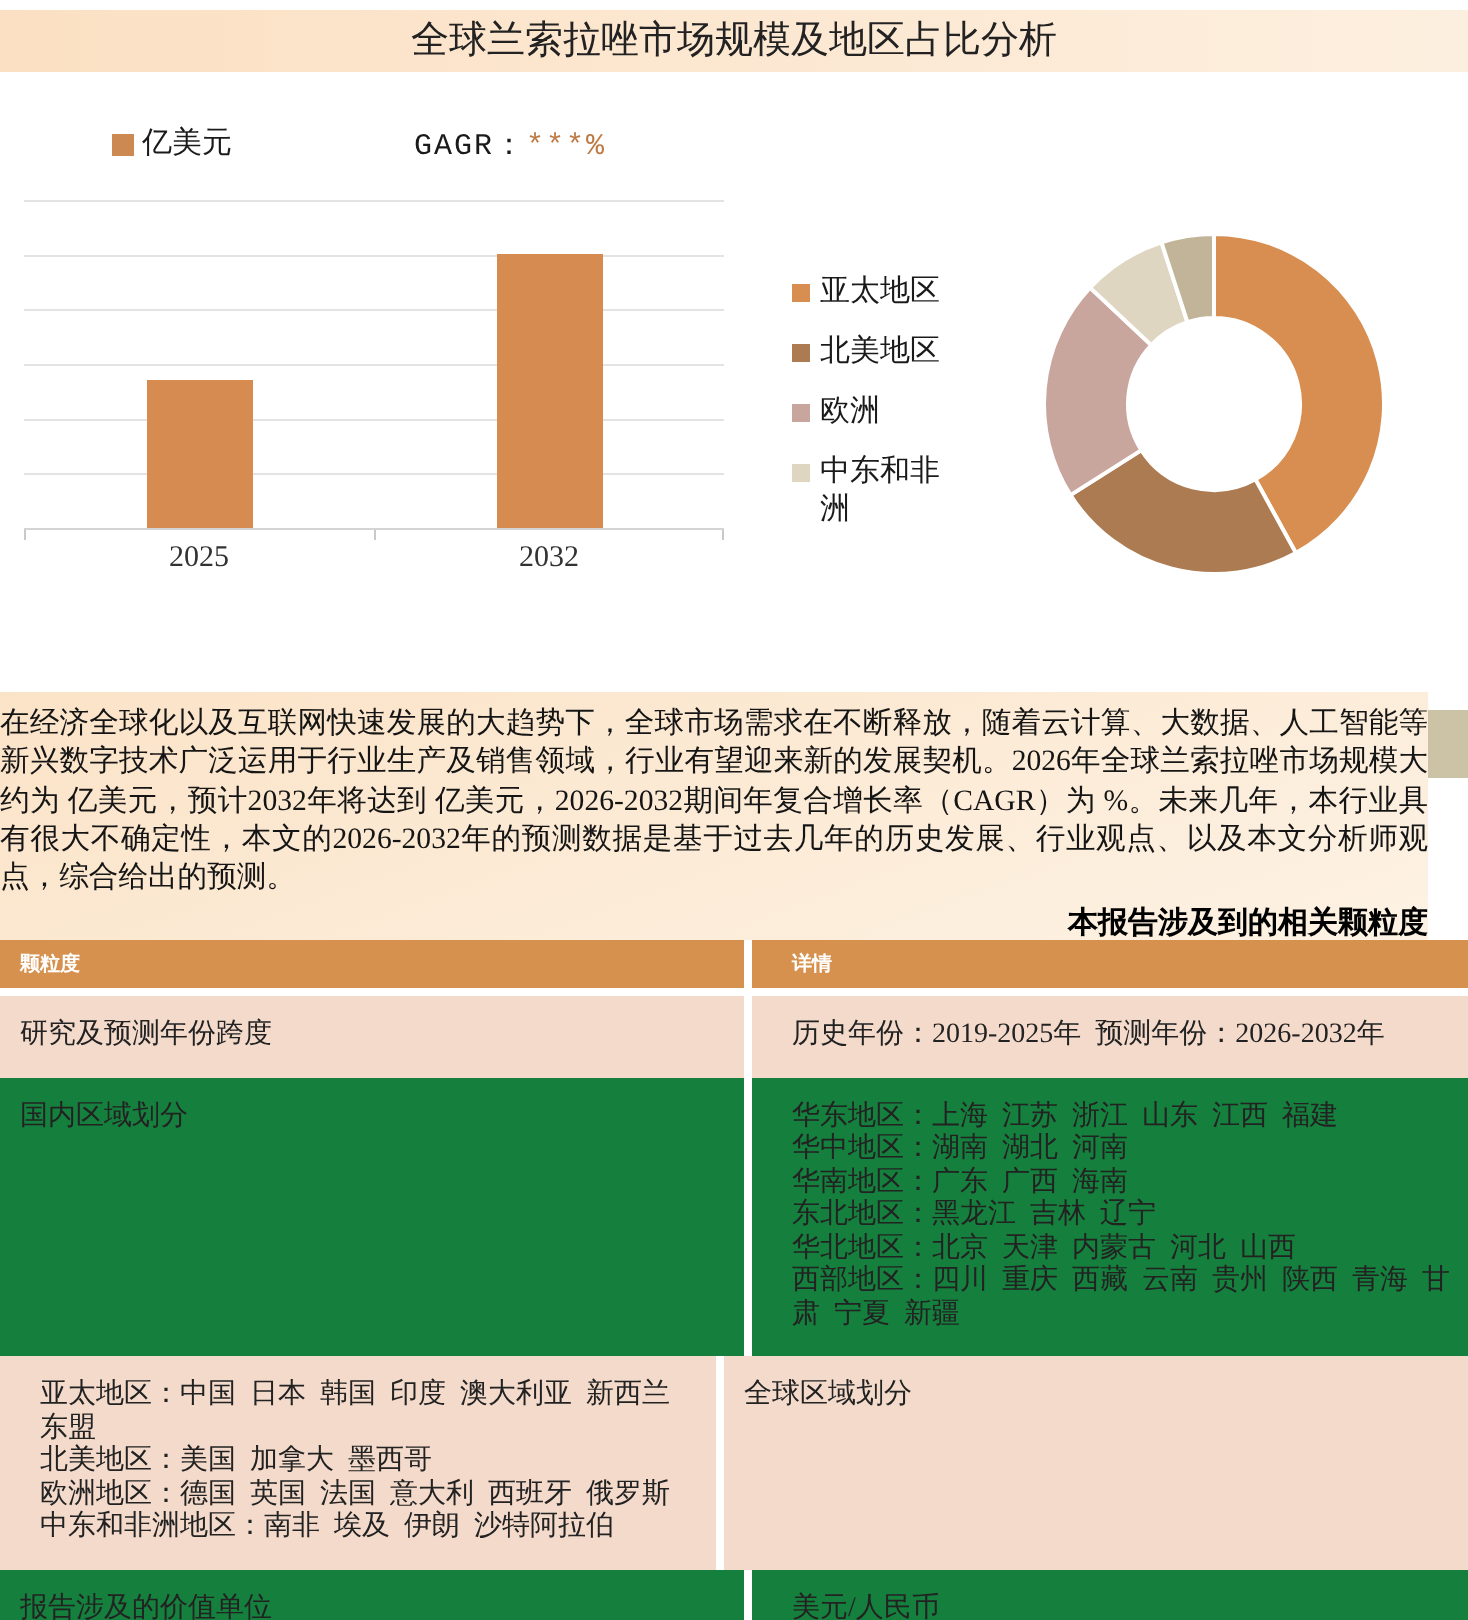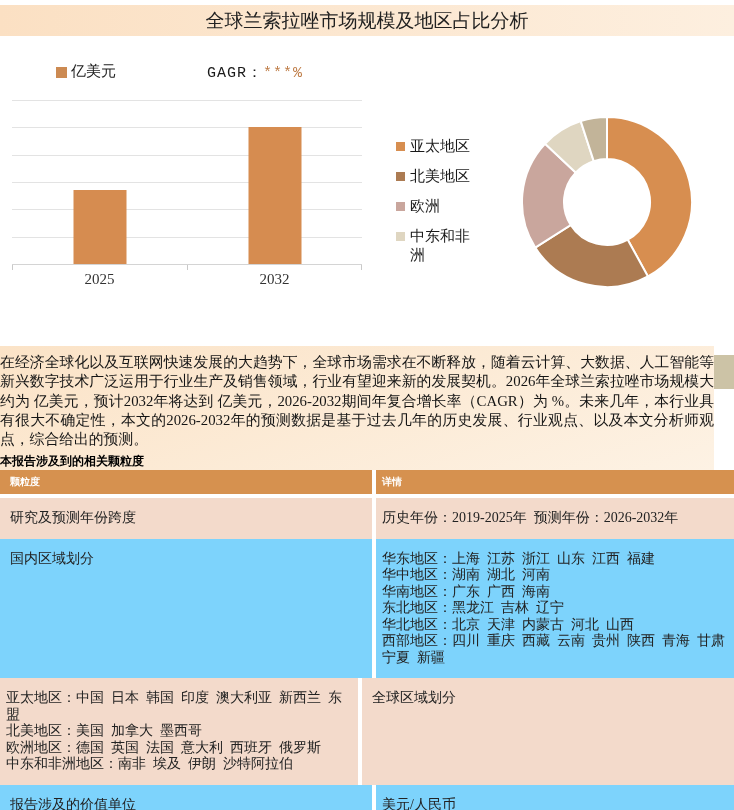--- a/index.html
+++ b/index.html
@@ -35,33 +35,33 @@
   
   .tab-bar{position:absolute;top:308px;left:0;width:734px;height:34px;display:flex;gap:2px;}
   .tab{height:34px;line-height:34px;text-align:center;color:#fff;font-size:18px;letter-spacing:2px;margin-top:47px;}
   .tab.left{width:372px;}
   .tab.right{flex:1;}
 
   
   .intro{position:absolute;top:346px;left:0;width:714px;height:117px;padding:7px 0 0;
          background:linear-gradient(160deg,#FBE3C7,#FDF2E4);
          font-size:14.8px;line-height:19.3px;text-align:justify;color:#151515;}
-  .intro .heading{margin-top:3px;text-align:left;font-weight:bold;font-size:12px;
+  .intro .heading{margin-top:3px;text-align:right;font-weight:bold;font-size:15px;
                   font-family:"Liberation Sans","DejaVu Sans",sans-serif;color:#000;}
 
   
   .gtable{position:absolute;top:470px;left:0;width:734px;display:flex;flex-direction:column;gap:4px;}
   .trow{display:flex;gap:4px;}
   .cell-l{width:362px;padding:12px 0 12px 10px;}
-  .cell-r{flex:1;padding:12px 6px 12px 6px;}
+  .cell-r{flex:1;padding:12px 6px 12px 20px;}
   .thead .cell-l,.thead .cell-r{background:#D6914F;color:#fff;font-weight:bold;font-size:10px;
       font-family:"Liberation Sans","DejaVu Sans",sans-serif;padding-top:5px;padding-bottom:5px;}
   .trow .cell{font-size:14px;line-height:16.5px;color:#222;white-space:pre-wrap;}
   .trow.odd .cell-l,.trow.odd .cell-r{background:#F3DACB;}
-  .trow.even .cell-l,.trow.even .cell-r{background:#7dd3fc;}
+  .trow.even .cell-l,.trow.even .cell-r{background:#15803d;}
   .trow.last .cell-l,.trow.last .cell-r{min-height:40px;}
 </style>
 </head>
 <body>
 
 <div id="page">
 
   <div class="title-bar">全球兰索拉唑市场规模及地区占比分析</div>
 
   <div class="bar-legend-row">

